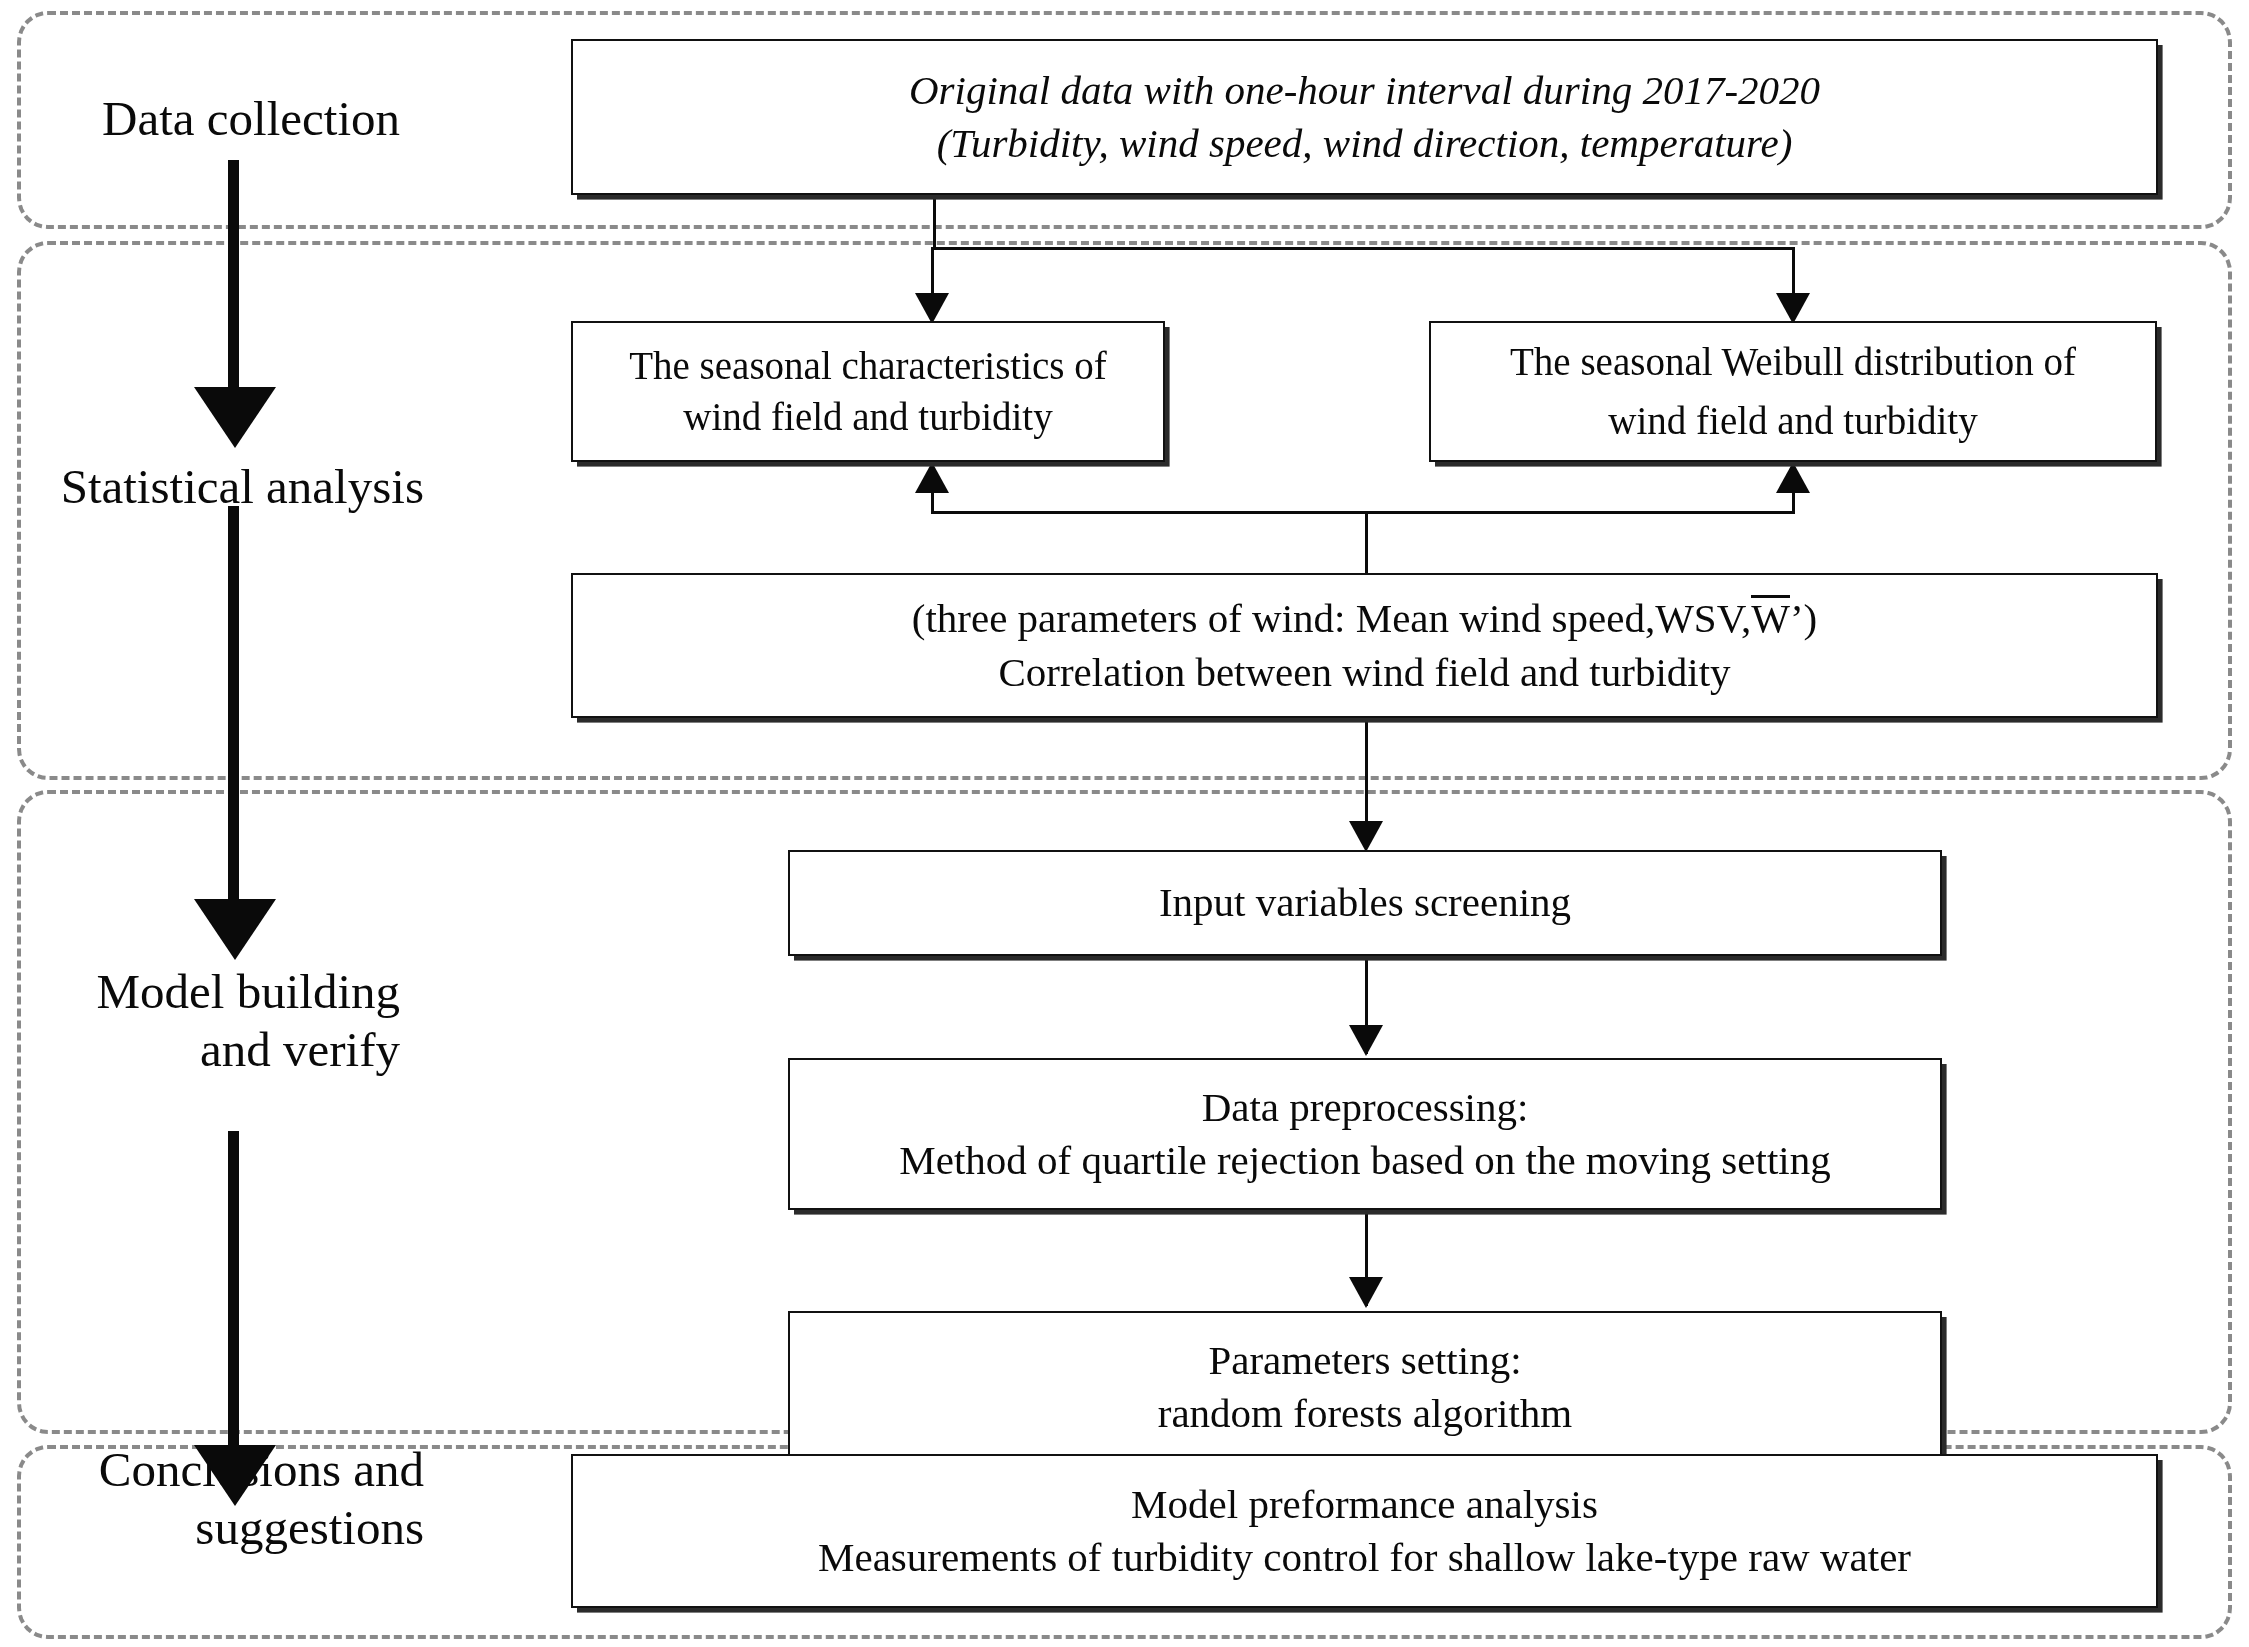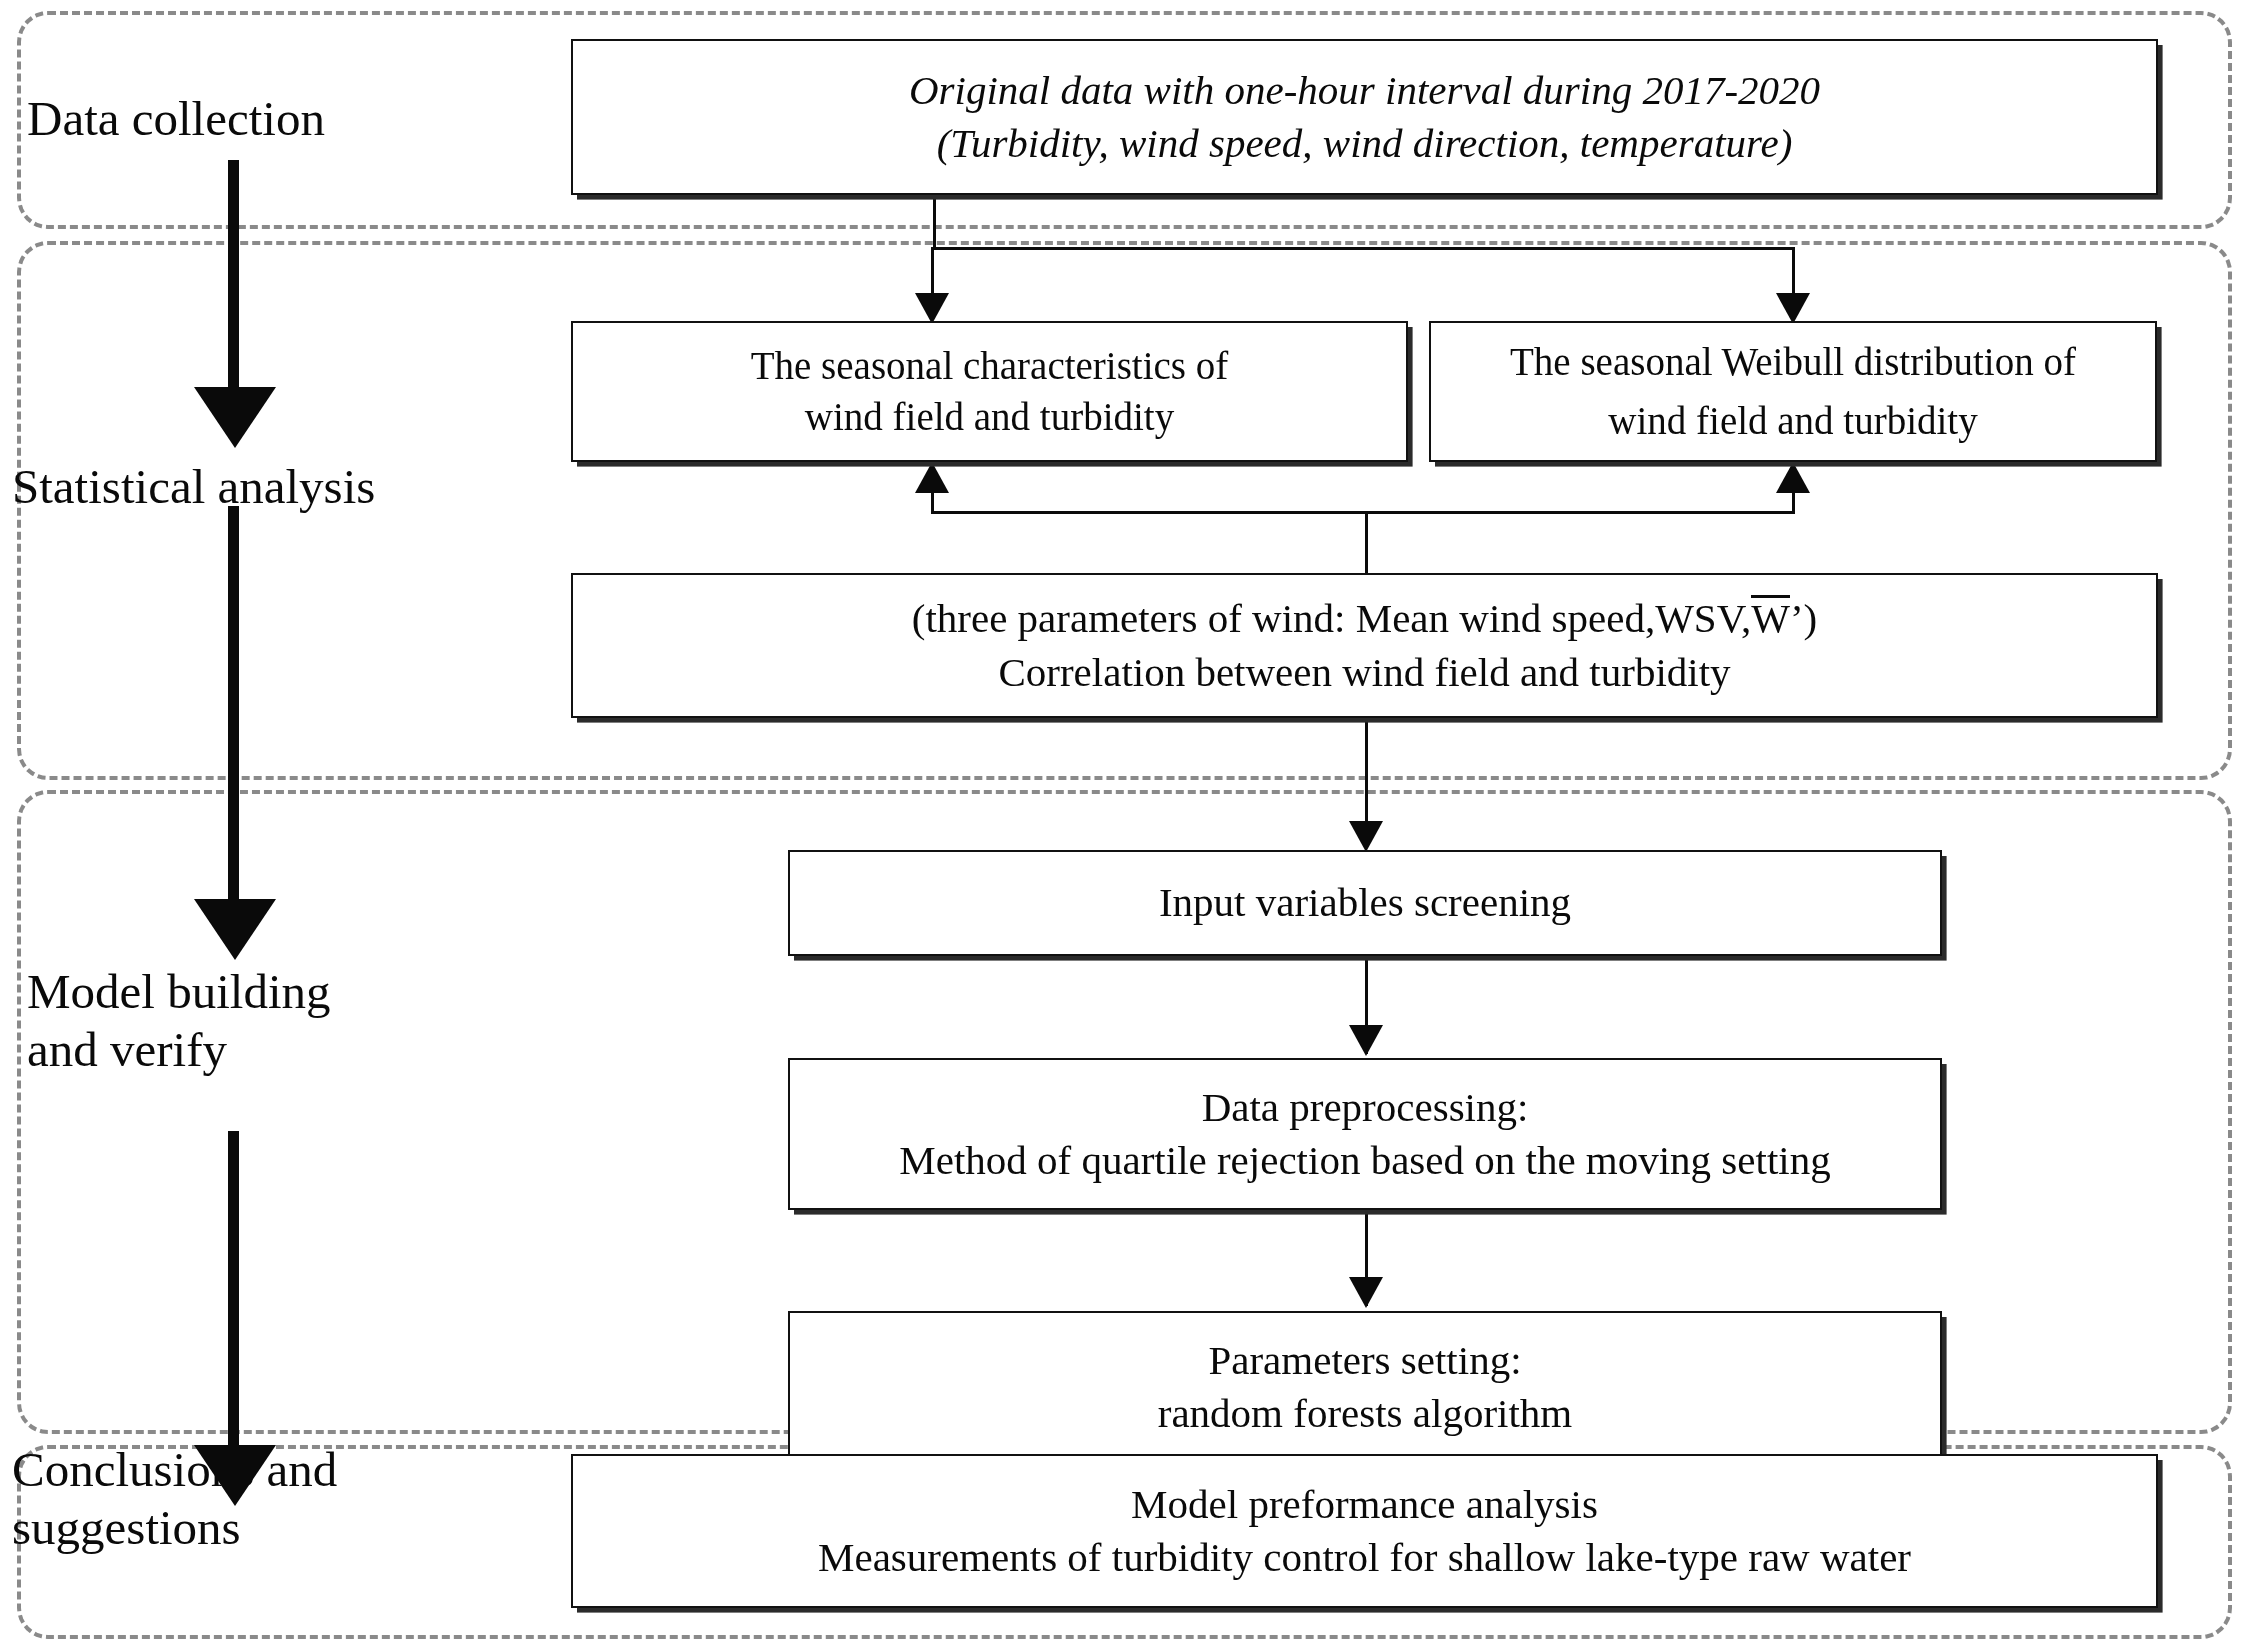--- a/index.html
+++ b/index.html
@@ -20,21 +20,21 @@
     position:absolute;
     border:4px dashed #8a8a8a;
     border-radius:31px;
     box-sizing:border-box;
     background:transparent;
   }
 
   
   .stage-label{
     position:absolute;
-    text-align:left;
+    text-align:right;
     font-size:49px;
     line-height:1.18;
     color:#0a0a0a;
     white-space:pre-line;
     z-index:6;
   }
 
   
   .box{
     position:absolute;
@@ -143,21 +143,21 @@
     <span class="ln">(Turbidity, wind speed, wind direction, temperature)</span>
   </div>
 
   <div class="ln-v" style="left:933px;top:195px;height:53px;"></div>
   <div class="ln-h" style="left:931px;top:247px;width:864px;"></div>
   <div class="ln-v" style="left:931px;top:247px;height:73px;"></div>
   <div class="arrow-down" style="left:915px;top:293px;"></div>
   <div class="ln-v" style="left:1792px;top:247px;height:73px;"></div>
   <div class="arrow-down" style="left:1776px;top:293px;"></div>
 
-  <div class="box small" style="left:571px;top:321px;width:837px;height:141px;">
+  <div class="box small" style="left:571px;top:321px;width:594px;height:141px;">
     <span class="ln">The seasonal characteristics of</span>
     <span class="ln">wind field and turbidity</span>
   </div>
 
   <div class="box small" style="left:1429px;top:321px;width:728px;height:141px;gap:8px;">
     <span class="ln">The seasonal Weibull distribution of</span>
     <span class="ln">wind field and turbidity</span>
   </div>
 
   <div class="ln-v" style="left:1365px;top:511px;height:64px;"></div>

